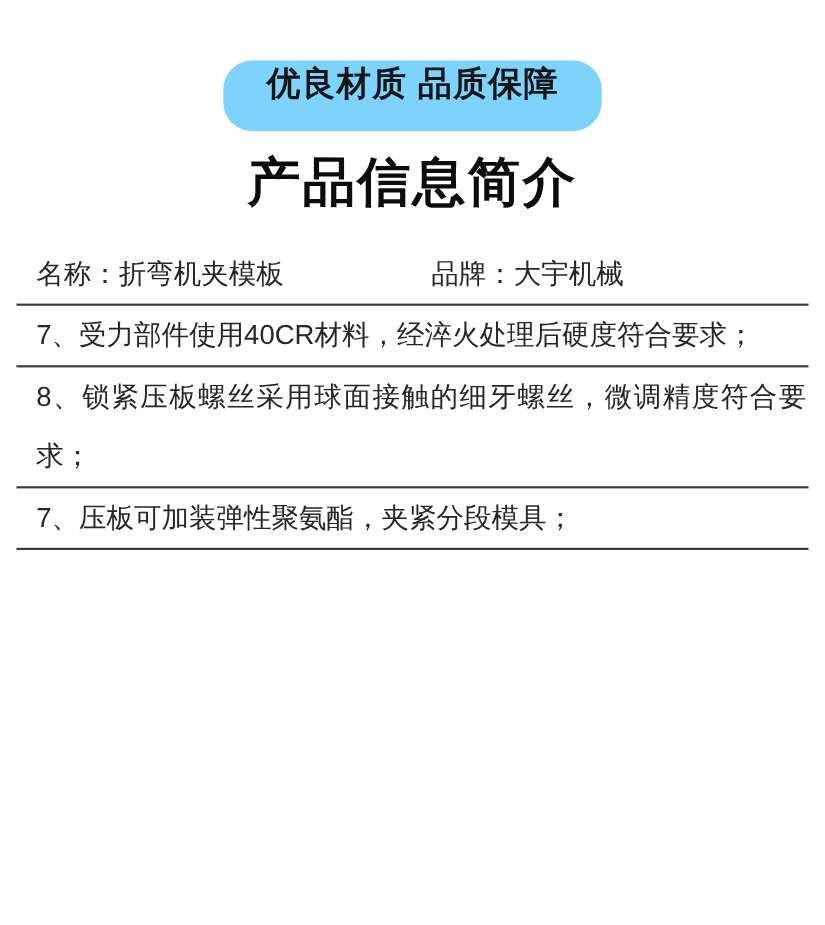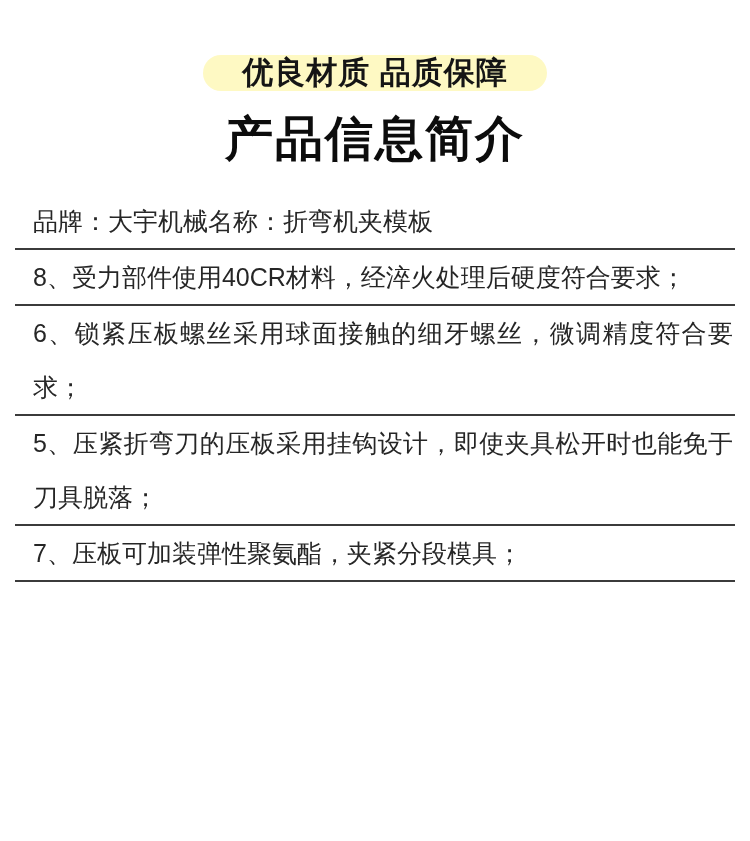--- a/index.html
+++ b/index.html
@@ -11,26 +11,26 @@
   .page {
     position: relative;
     width: 750px;
     height: 841px;
     margin: 0 auto;
     background: #ffffff;
     overflow: hidden;
   }
   .badge {
     width: 344px;
-    height: 36px;
+    height: 64px;
     margin: 55px auto 0;
-    background: #fef9c3;           
+    background: #7dd3fc;           
     border-radius: 26px;
     display: flex;
-    align-items: center;
+    align-items: flex-start;
     justify-content: center;
   }
   .badge span {
     font-size: 31px;
     font-weight: 700;
     color: #151515;
     letter-spacing: 1px;
     white-space: nowrap;
   }
   .title {
@@ -70,28 +70,27 @@
 
   <div class="badge">
     <span>优良材质 品质保障</span>
   </div>
 
   <h1 class="title">产品信息简介</h1>
 
   <div class="table">
 
     <div class="row row-split">
+      <div class="cell cell-name">
+        <span>名称：</span><span>折弯机夹模板</span>
+      </div>
       <div class="cell">
         <span>品牌：</span><span>大宇机械</span>
       </div>
-      <div class="cell cell-name">
-        <span>名称：</span><span>折弯机夹模板</span>
-      </div>
     </div>
 
-    <div class="row">8、受力部件使用40CR材料，经淬火处理后硬度符合要求；</div>
-    <div class="row">6、锁紧压板螺丝采用球面接触的细牙螺丝，微调精度符合要求；</div>
-    <div class="row">5、压紧折弯刀的压板采用挂钩设计，即使夹具松开时也能免于刀具脱落；</div>
+    <div class="row">7、受力部件使用40CR材料，经淬火处理后硬度符合要求；</div>
+    <div class="row">8、锁紧压板螺丝采用球面接触的细牙螺丝，微调精度符合要求；</div>
     <div class="row">7、压板可加装弹性聚氨酯，夹紧分段模具；</div>
 
   </div>
 
 </div>
 
 </body></html>

